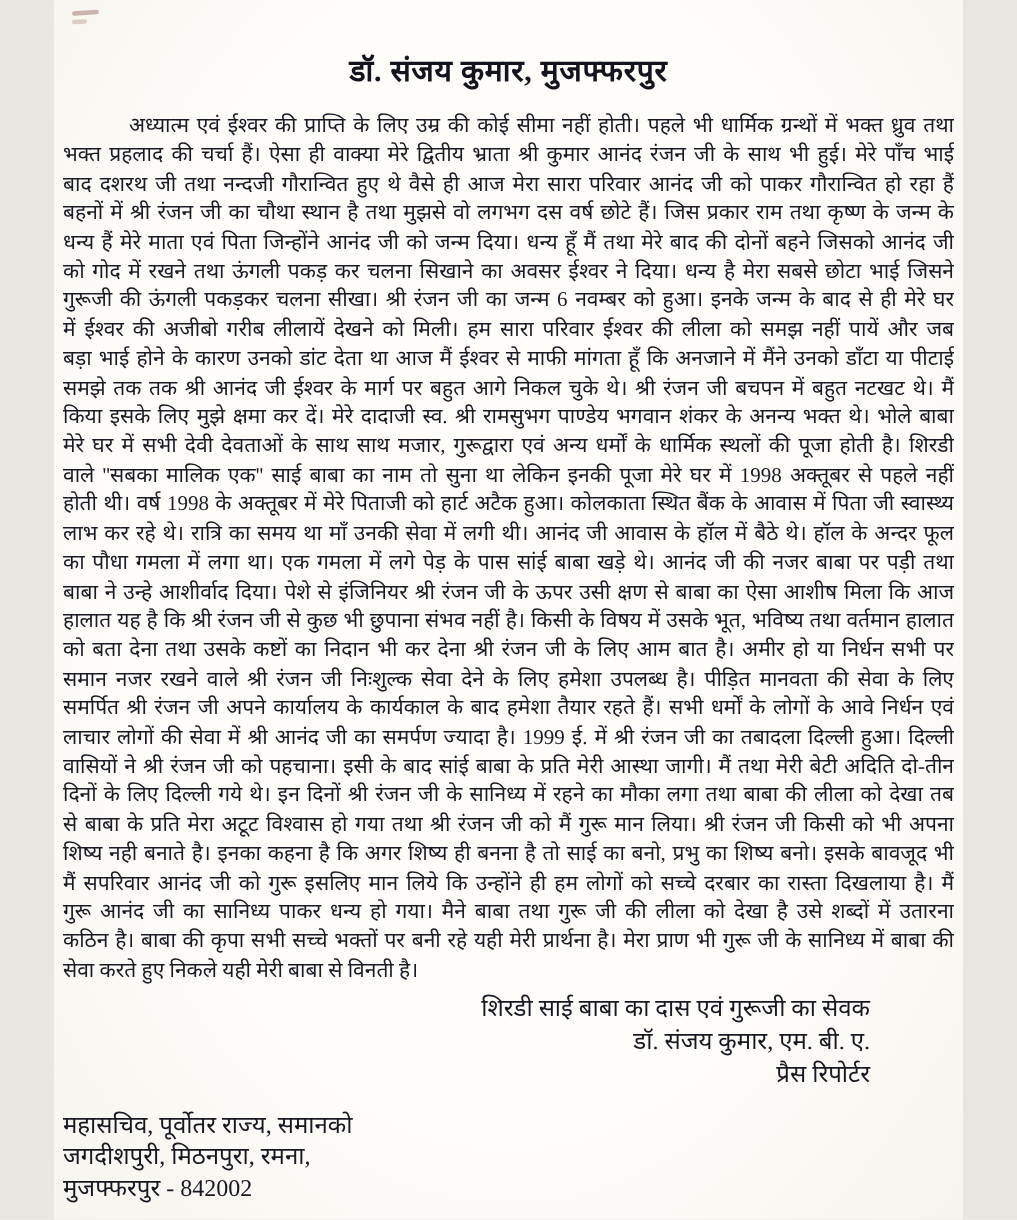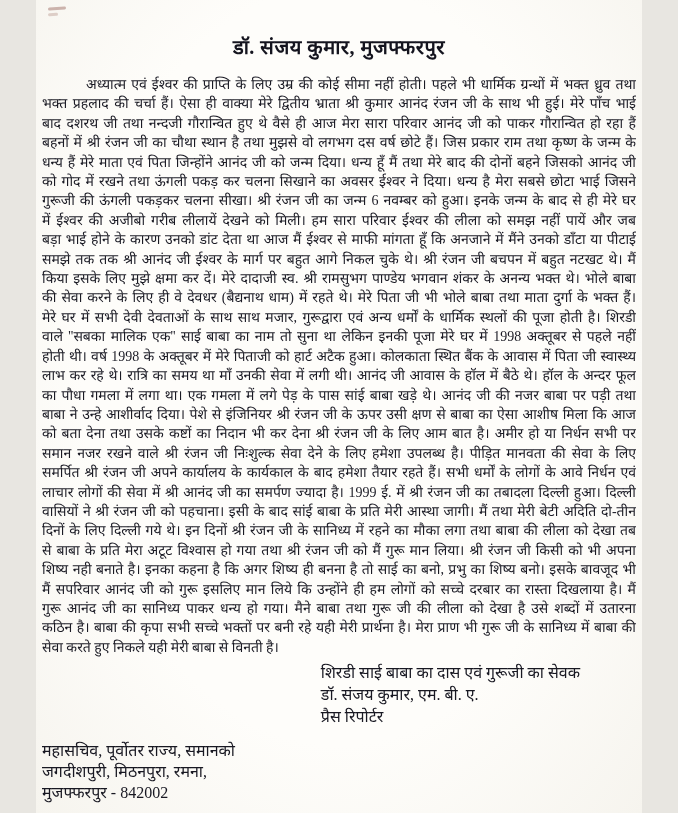--- a/index.html
+++ b/index.html
@@ -56,21 +56,21 @@
     text-align: justify;
     text-align-last: justify;
     white-space: nowrap;  
     overflow: hidden;
   }
   .line.indent { text-indent: 44px; }
   .line.para-end { text-align-last: left; }
   .signature-block {
     width: fit-content;
     margin: 5px 56px 0 auto;
-    text-align: left;
+    text-align: right;
     font-size: 16px;
     line-height: 22px;
     color: #181822;
   }
   .address-block {
     margin-top: 12px;
     padding-right: 14px;
     text-align: left;
     font-size: 16px;
     line-height: 21px;
@@ -95,27 +95,27 @@
     <div class="line">भक्त प्रहलाद की चर्चा हैं। ऐसा ही वाक्या मेरे द्वितीय भ्राता श्री कुमार आनंद रंजन जी के साथ भी हुई। मेरे पाँच भाई</div>
     <div class="line">बाद दशरथ जी तथा नन्दजी गौरान्वित हुए थे वैसे ही आज मेरा सारा परिवार आनंद जी को पाकर गौरान्वित हो रहा हैं</div>
     <div class="line">बहनों में श्री रंजन जी का चौथा स्थान है तथा मुझसे वो लगभग दस वर्ष छोटे हैं। जिस प्रकार राम तथा कृष्ण के जन्म के</div>
     <div class="line">धन्य हैं मेरे माता एवं पिता जिन्होंने आनंद जी को जन्म दिया। धन्य हूँ मैं तथा मेरे बाद की दोनों बहने जिसको आनंद जी</div>
     <div class="line">को गोद में रखने तथा ऊंगली पकड़ कर चलना सिखाने का अवसर ईश्वर ने दिया। धन्य है मेरा सबसे छोटा भाई जिसने</div>
     <div class="line">गुरूजी की ऊंगली पकड़कर चलना सीखा। श्री रंजन जी का जन्म 6 नवम्बर को हुआ। इनके जन्म के बाद से ही मेरे घर</div>
     <div class="line">में ईश्वर की अजीबो गरीब लीलायें देखने को मिली। हम सारा परिवार ईश्वर की लीला को समझ नहीं पायें और जब</div>
     <div class="line">बड़ा भाई होने के कारण उनको डांट देता था आज मैं ईश्वर से माफी मांगता हूँ कि अनजाने में मैंने उनको डाँटा या पीटाई</div>
     <div class="line">समझे तक तक श्री आनंद जी ईश्वर के मार्ग पर बहुत आगे निकल चुके थे। श्री रंजन जी बचपन में बहुत नटखट थे। मैं</div>
     <div class="line">किया इसके लिए मुझे क्षमा कर दें। मेरे दादाजी स्व. श्री रामसुभग पाण्डेय भगवान शंकर के अनन्य भक्त थे। भोले बाबा</div>
-    <div class="line">की सेवा करने के लिए ही वे देवधर (बैद्यनाथ धाम) में रहते थे। मेरे पिता जी भी भोले बाबा तथा माता दुर्गा के भक्त हैं।</div>
     <div class="line">मेरे घर में सभी देवी देवताओं के साथ साथ मजार, गुरूद्वारा एवं अन्य धर्मों के धार्मिक स्थलों की पूजा होती है। शिरडी</div>
     <div class="line">वाले ''सबका मालिक एक'' साई बाबा का नाम तो सुना था लेकिन इनकी पूजा मेरे घर में 1998 अक्तूबर से पहले नहीं</div>
     <div class="line">होती थी। वर्ष 1998 के अक्तूबर में मेरे पिताजी को हार्ट अटैक हुआ। कोलकाता स्थित बैंक के आवास में पिता जी स्वास्थ्य</div>
     <div class="line">लाभ कर रहे थे। रात्रि का समय था माँ उनकी सेवा में लगी थी। आनंद जी आवास के हॉल में बैठे थे। हॉल के अन्दर फूल</div>
     <div class="line">का पौधा गमला में लगा था। एक गमला में लगे पेड़ के पास सांई बाबा खड़े थे। आनंद जी की नजर बाबा पर पड़ी तथा</div>
     <div class="line">बाबा ने उन्हे आशीर्वाद दिया। पेशे से इंजिनियर श्री रंजन जी के ऊपर उसी क्षण से बाबा का ऐसा आशीष मिला कि आज</div>
+    <div class="line">हालात यह है कि श्री रंजन जी से कुछ भी छुपाना संभव नहीं है। किसी के विषय में उसके भूत, भविष्य तथा वर्तमान हालात</div>
     <div class="line">को बता देना तथा उसके कष्टों का निदान भी कर देना श्री रंजन जी के लिए आम बात है। अमीर हो या निर्धन सभी पर</div>
     <div class="line">समान नजर रखने वाले श्री रंजन जी निःशुल्क सेवा देने के लिए हमेशा उपलब्ध है। पीड़ित मानवता की सेवा के लिए</div>
     <div class="line">समर्पित श्री रंजन जी अपने कार्यालय के कार्यकाल के बाद हमेशा तैयार रहते हैं। सभी धर्मों के लोगों के आवे निर्धन एवं</div>
     <div class="line">लाचार लोगों की सेवा में श्री आनंद जी का समर्पण ज्यादा है। 1999 ई. में श्री रंजन जी का तबादला दिल्ली हुआ। दिल्ली</div>
     <div class="line">वासियों ने श्री रंजन जी को पहचाना। इसी के बाद सांई बाबा के प्रति मेरी आस्था जागी। मैं तथा मेरी बेटी अदिति दो-तीन</div>
     <div class="line">दिनों के लिए दिल्ली गये थे। इन दिनों श्री रंजन जी के सानिध्य में रहने का मौका लगा तथा बाबा की लीला को देखा तब</div>
     <div class="line">से बाबा के प्रति मेरा अटूट विश्वास हो गया तथा श्री रंजन जी को मैं गुरू मान लिया। श्री रंजन जी किसी को भी अपना</div>
     <div class="line">शिष्य नही बनाते है। इनका कहना है कि अगर शिष्य ही बनना है तो साई का बनो, प्रभु का शिष्य बनो। इसके बावजूद भी</div>
     <div class="line">मैं सपरिवार आनंद जी को गुरू इसलिए मान लिये कि उन्होंने ही हम लोगों को सच्चे दरबार का रास्ता दिखलाया है। मैं</div>
     <div class="line">गुरू आनंद जी का सानिध्य पाकर धन्य हो गया। मैने बाबा तथा गुरू जी की लीला को देखा है उसे शब्दों में उतारना</div>

